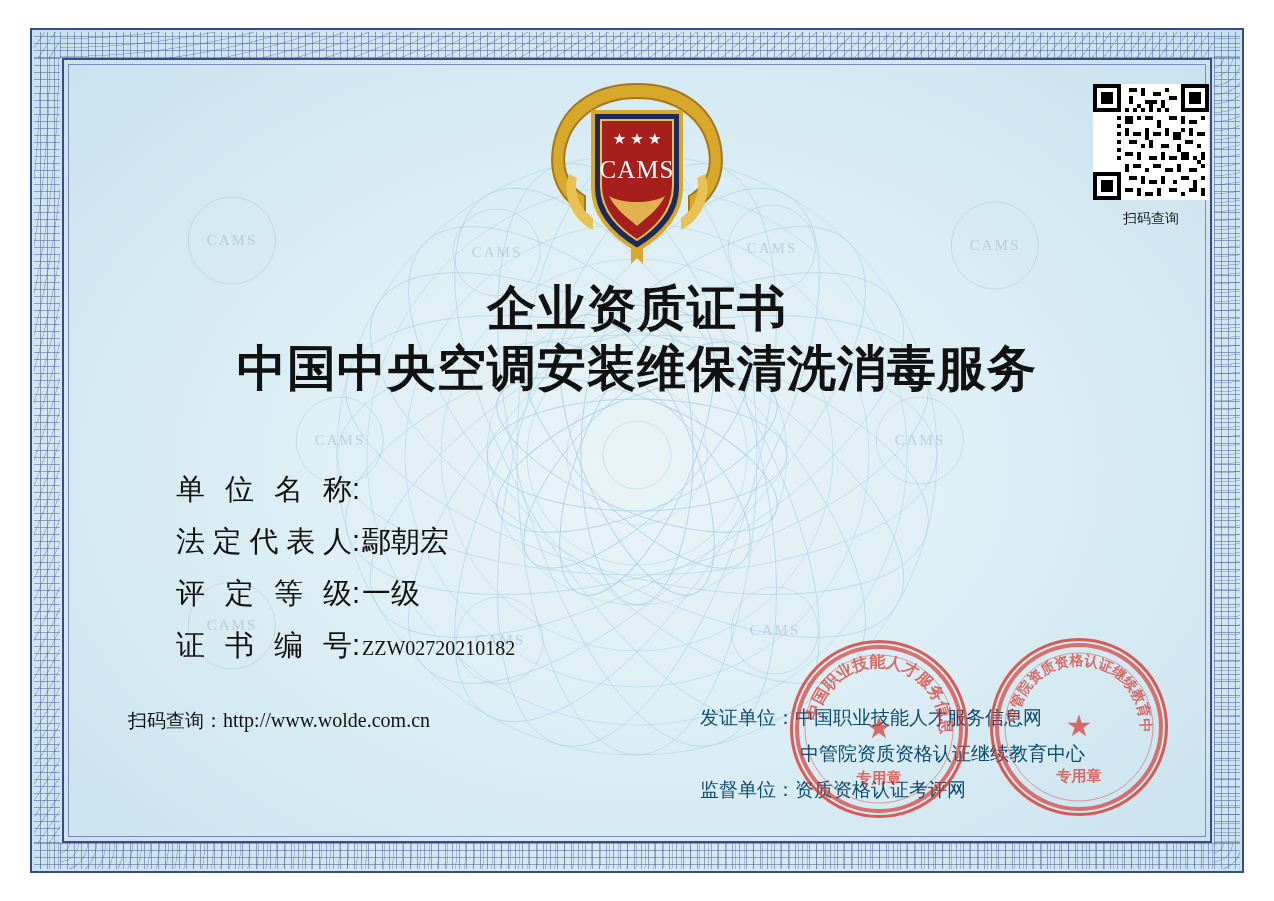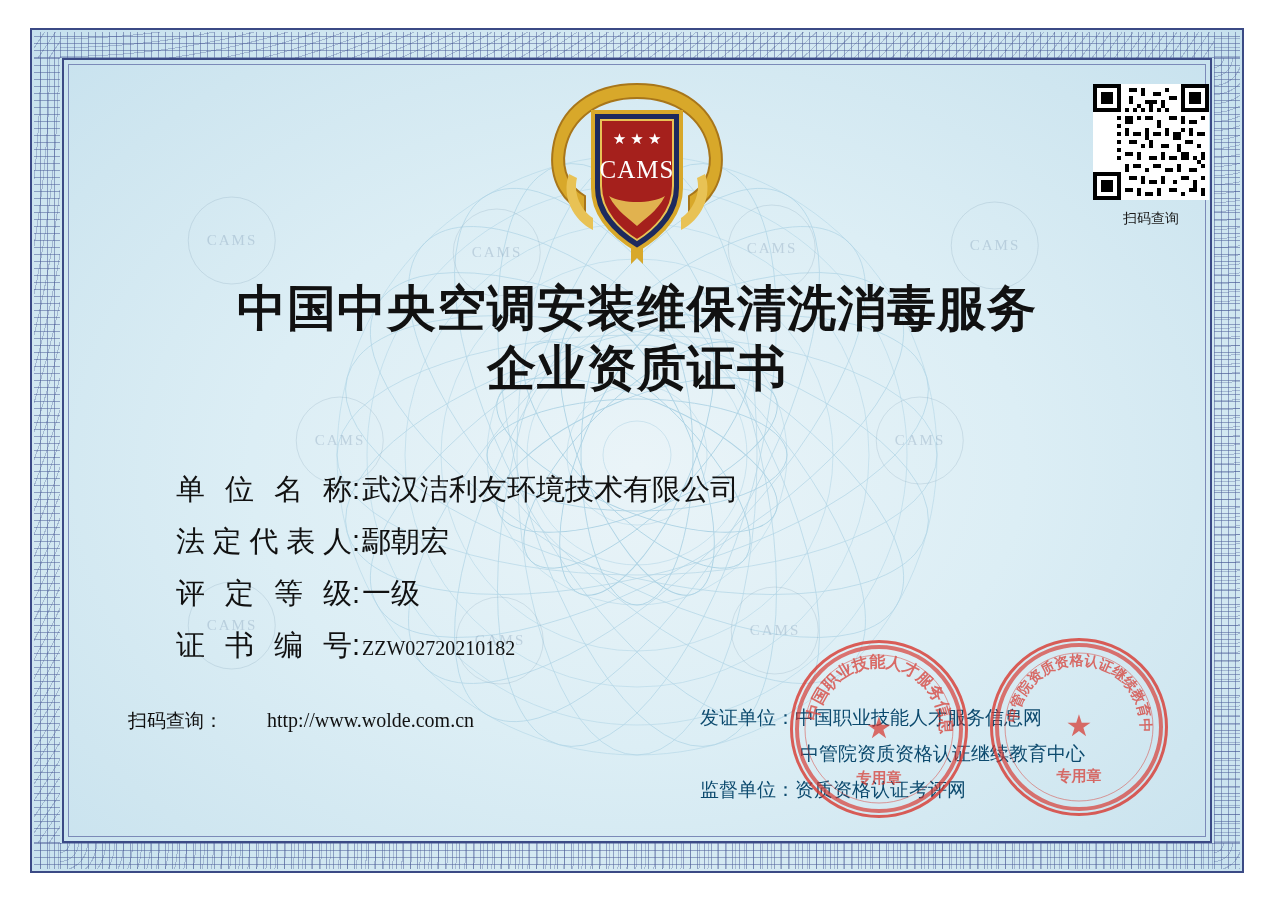--- a/index.html
+++ b/index.html
@@ -206,21 +206,20 @@
     left: 128px;
     top: 702px;
     font-size: 19px;
     color: #111;
     line-height: 36px;
     font-family: "Liberation Sans", sans-serif;
   }
   .bottom-left .url {
     font-family: "Liberation Serif", serif;
     font-size: 20px;
-    margin-left: 44px;
   }
   .bottom-right {
     position: absolute;
     left: 700px;
     top: 700px;
     font-size: 19px;
     color: #0c4a6e;
     line-height: 36px;
     font-family: "Liberation Sans", sans-serif;
     white-space: nowrap;
@@ -428,35 +427,34 @@
         <rect x="24" y="26" width="2" height="1"></rect>
           <rect x="27" y="26" width="1" height="2"></rect>
         <rect x="22" y="11" width="1" height="1"></rect>
           <rect x="26" y="19" width="1" height="1"></rect>
       </g>
     </svg>
     <div class="qr-caption">扫码查询</div>
   </div>
 
   <div class="title-block">
+    <div class="title-line">企业资质证书</div>
     <div class="title-line">中国中央空调安装维保清洗消毒服务</div>
-    <div class="title-line">企业资质证书</div>
   </div>
 
   <div class="fields">
 
     <div class="field-row">
       <span class="field-label">
         <span class="lbl-ch">单</span>
         <span class="lbl-ch">位</span>
         <span class="lbl-ch">名</span>
         <span class="lbl-ch">称</span>
       </span>
       <span class="field-colon">:</span>
-      <span class="field-value">武汉洁利友环境技术有限公司</span>
     </div>
 
     <div class="field-row">
       <span class="field-label">
         <span class="lbl-ch">法</span>
         <span class="lbl-ch">定</span>
         <span class="lbl-ch">代</span>
         <span class="lbl-ch">表</span>
         <span class="lbl-ch">人</span>
       </span>

